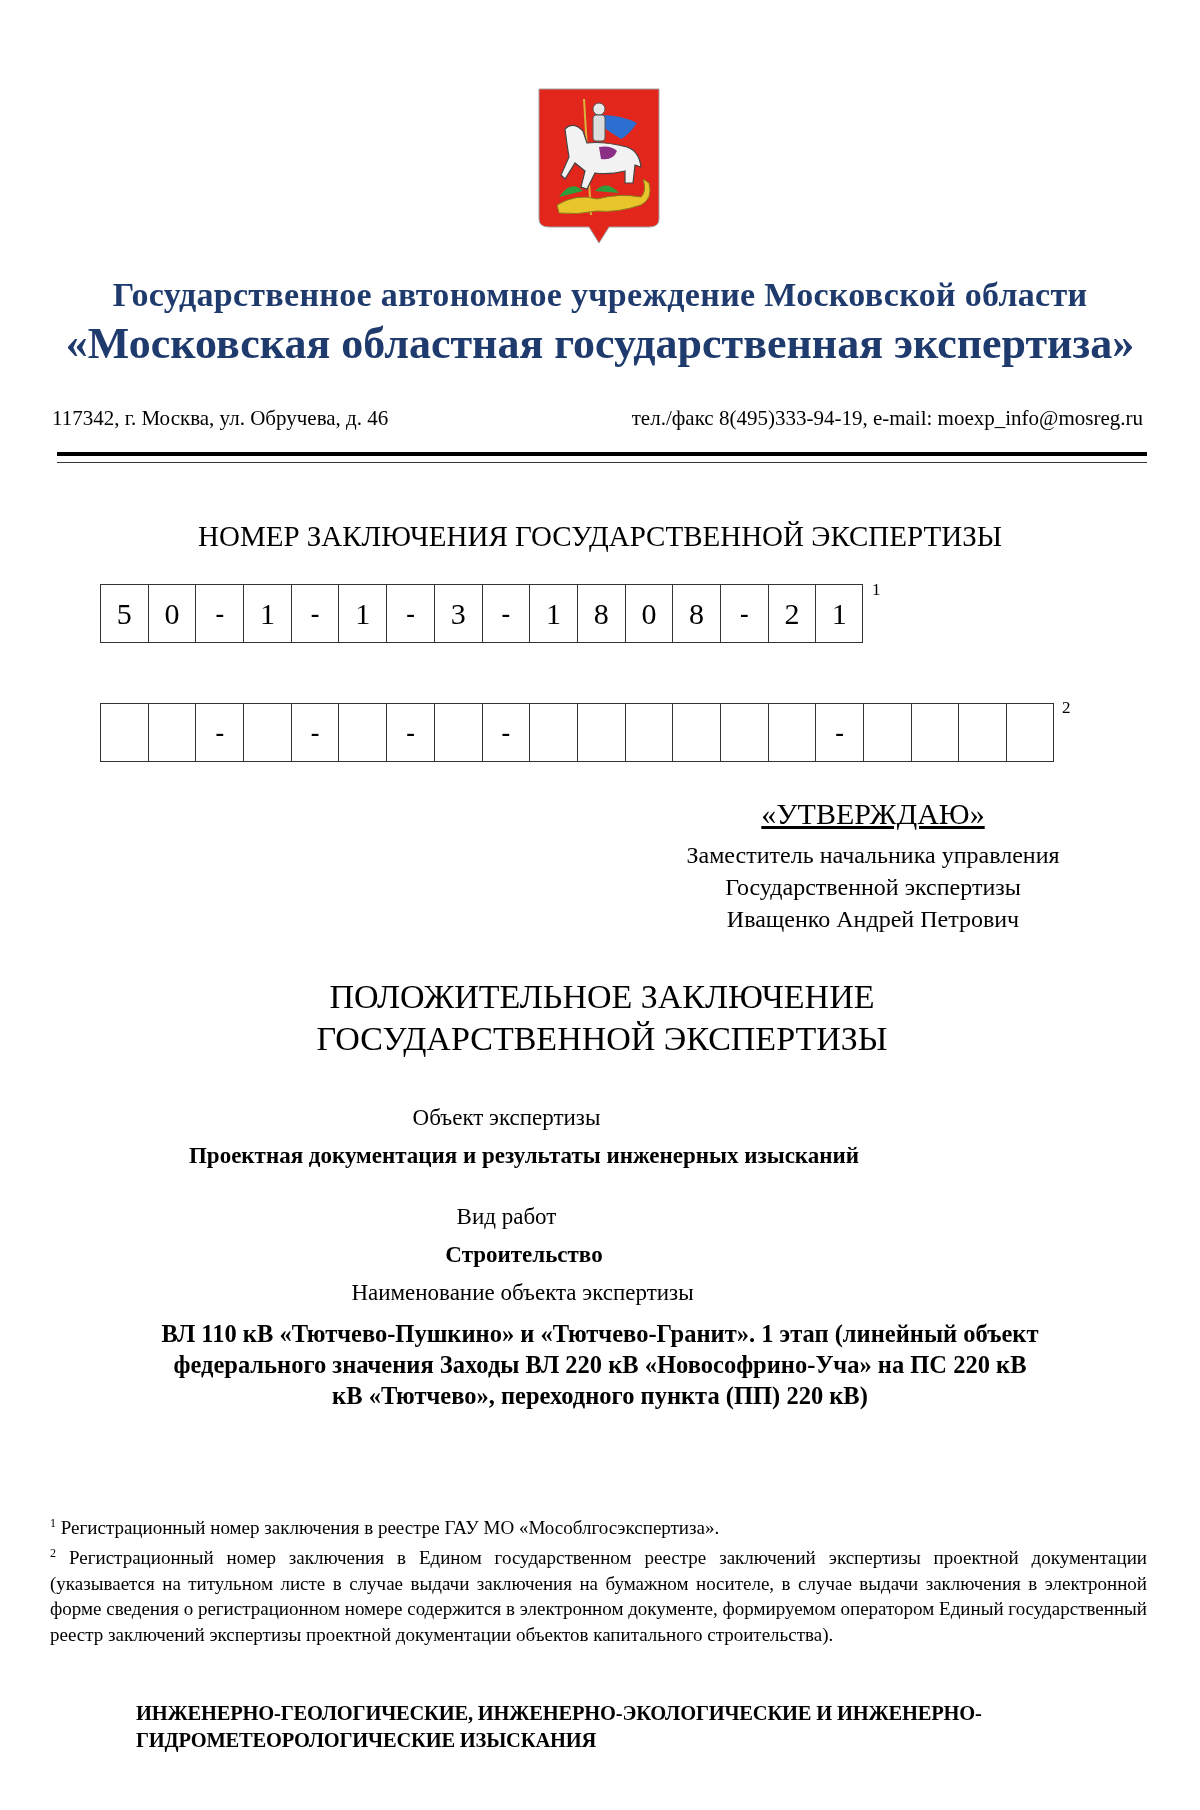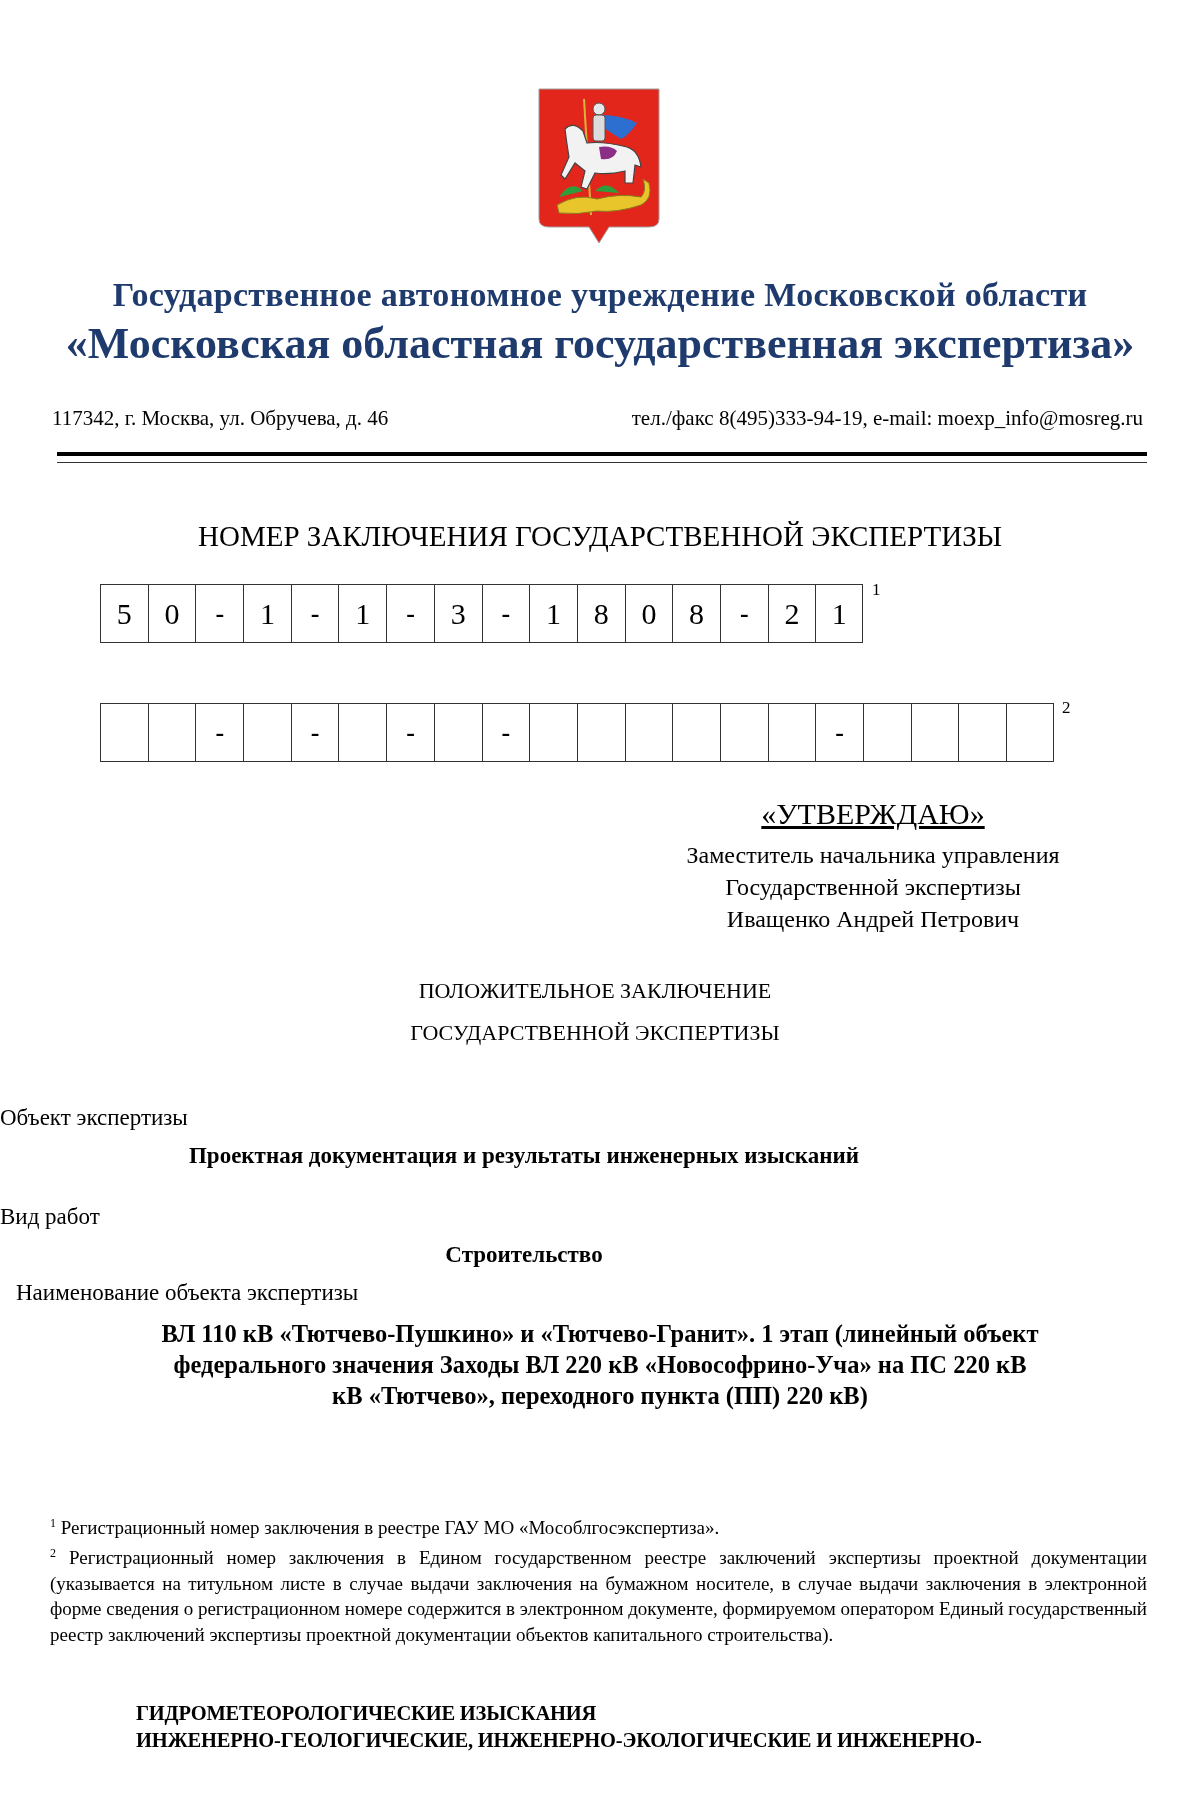--- a/index.html
+++ b/index.html
@@ -29,23 +29,23 @@
   #row1 { left:100px; top:584px; }
   #row2 { left:100px; top:703px; }
   .sup { font-size:17px; }
   #sup1 { left:872px; top:580px; }
   #sup2 { left:1062px; top:698px; }
 
   .approve { left:640px; width:466px; text-align:center; }
   .approve-title { top:797px; font-size:30px;text-decoration:underline; }
   .approve-line { font-size:24px; }
 
-  .concl { left:1px; width:1188px; text-align:center; font-size:22px; }
+  .concl { left:8px; width:1188px; text-align:center; font-size:34px; }
 
-  .label { left:0; width:1013px; font-size:23px; }
+  .label { left:0; width:1013px; text-align:center; font-size:23px; }
   .bold-line { left:0; width:1048px; text-align:center; font-size:23px; font-weight:bold; }
 
   .object-name { left:55px; width:1090px; top:1318px; font-size:24.5px; font-weight:bold; text-align:center; line-height:31px; }
 
   .footnotes { left:50px; width:1097px; top:1511px; font-size:19px; line-height:25.5px; text-align:justify; }
   .footnotes sup { font-size:12px; }
   .fn-p { margin:0; }
 
   .bottom-heading { left:136px; width:1000px; top:1700px; font-size:20.5px; font-weight:bold; line-height:27px; letter-spacing:-0.2px; }
 </style>
@@ -148,15 +148,15 @@
   <div>федерального значения Заходы ВЛ 220 кВ «Новософрино-Уча» на ПС 220 кВ</div>
   <div>кВ «Тютчево», переходного пункта (ПП) 220 кВ)</div>
 </div>
 
 <div class="abs footnotes">
   <p class="fn-p"><sup>1</sup><span> Регистрационный номер заключения в реестре ГАУ МО «Мособлгосэкспертиза».</span></p>
   <p class="fn-p"><sup>2</sup><span> Регистрационный номер заключения в Едином государственном реестре заключений экспертизы проектной документации (указывается на титульном листе в случае выдачи заключения на бумажном носителе, в случае выдачи заключения в электронной форме сведения о регистрационном номере содержится в электронном документе, формируемом оператором Единый государственный реестр заключений экспертизы проектной документации объектов капитального строительства).</span></p>
 </div>
 
 <div class="abs bottom-heading">
+  <div>ИНЖЕНЕРНО-ГЕОЛОГИЧЕСКИЕ, ИНЖЕНЕРНО-ЭКОЛОГИЧЕСКИЕ И ИНЖЕНЕРНО-</div>
   <div>ГИДРОМЕТЕОРОЛОГИЧЕСКИЕ ИЗЫСКАНИЯ</div>
-  <div>ИНЖЕНЕРНО-ГЕОЛОГИЧЕСКИЕ, ИНЖЕНЕРНО-ЭКОЛОГИЧЕСКИЕ И ИНЖЕНЕРНО-</div>
 </div>
 
 </body></html>

